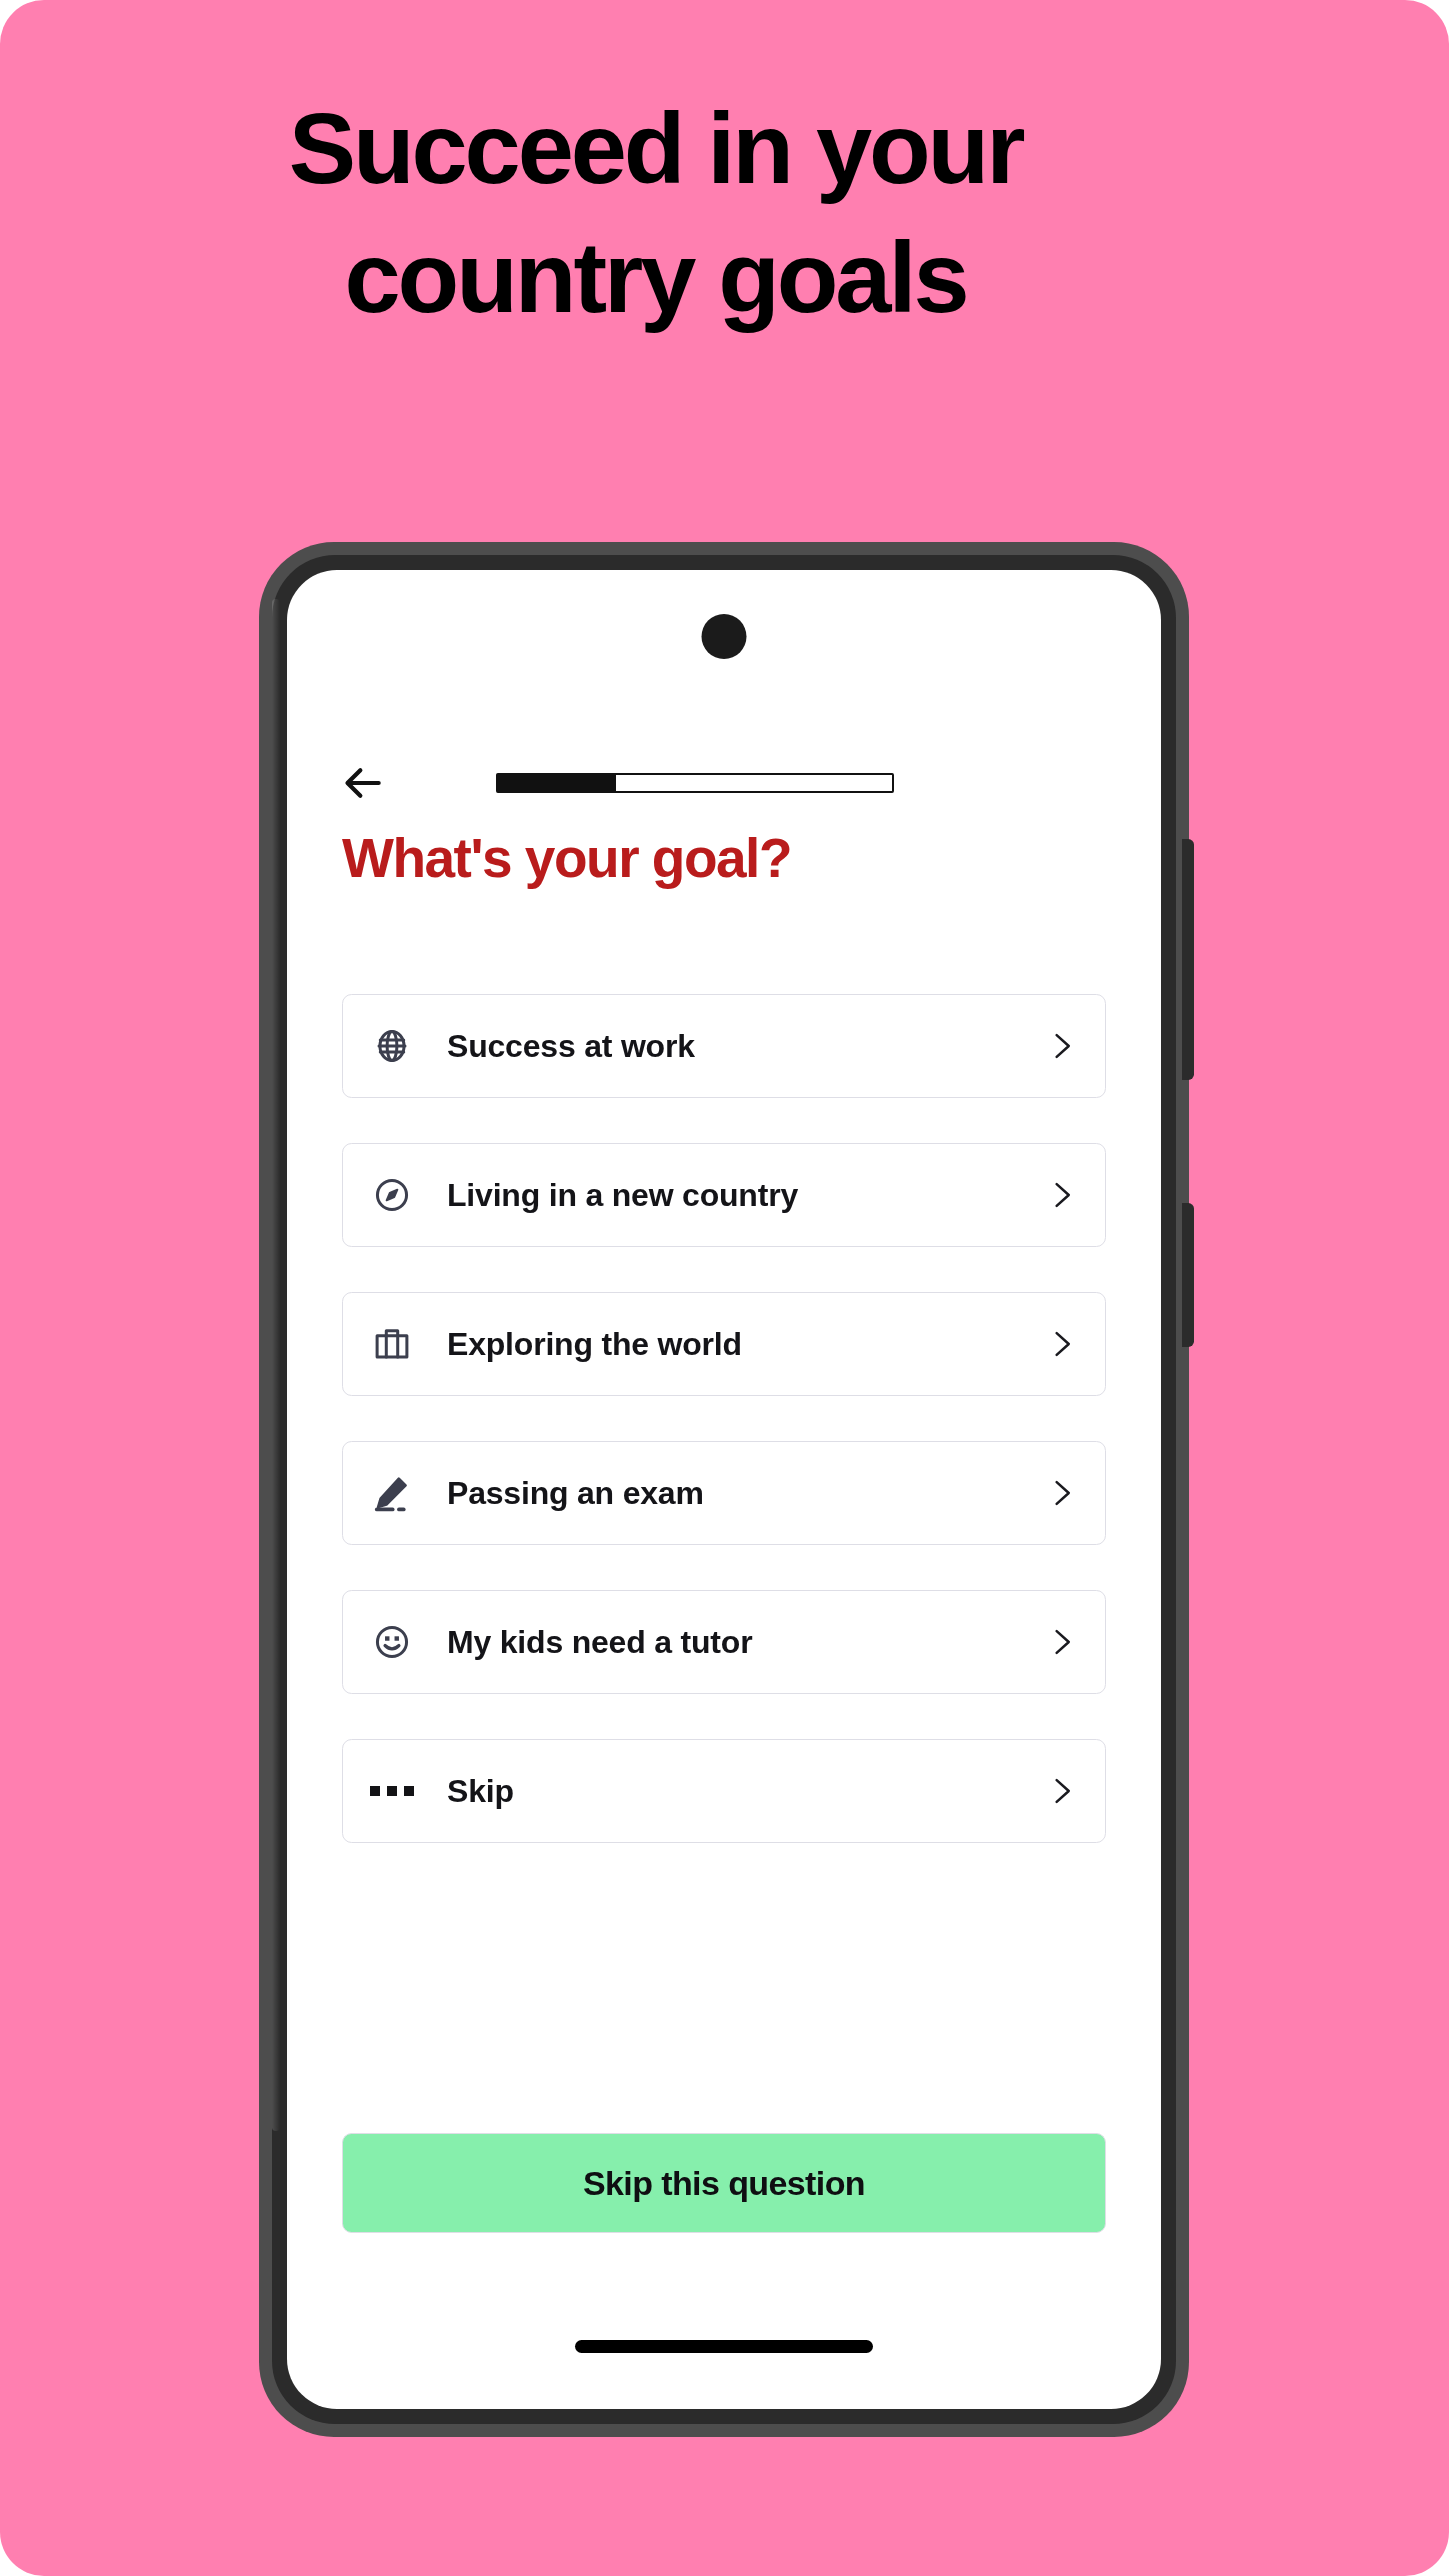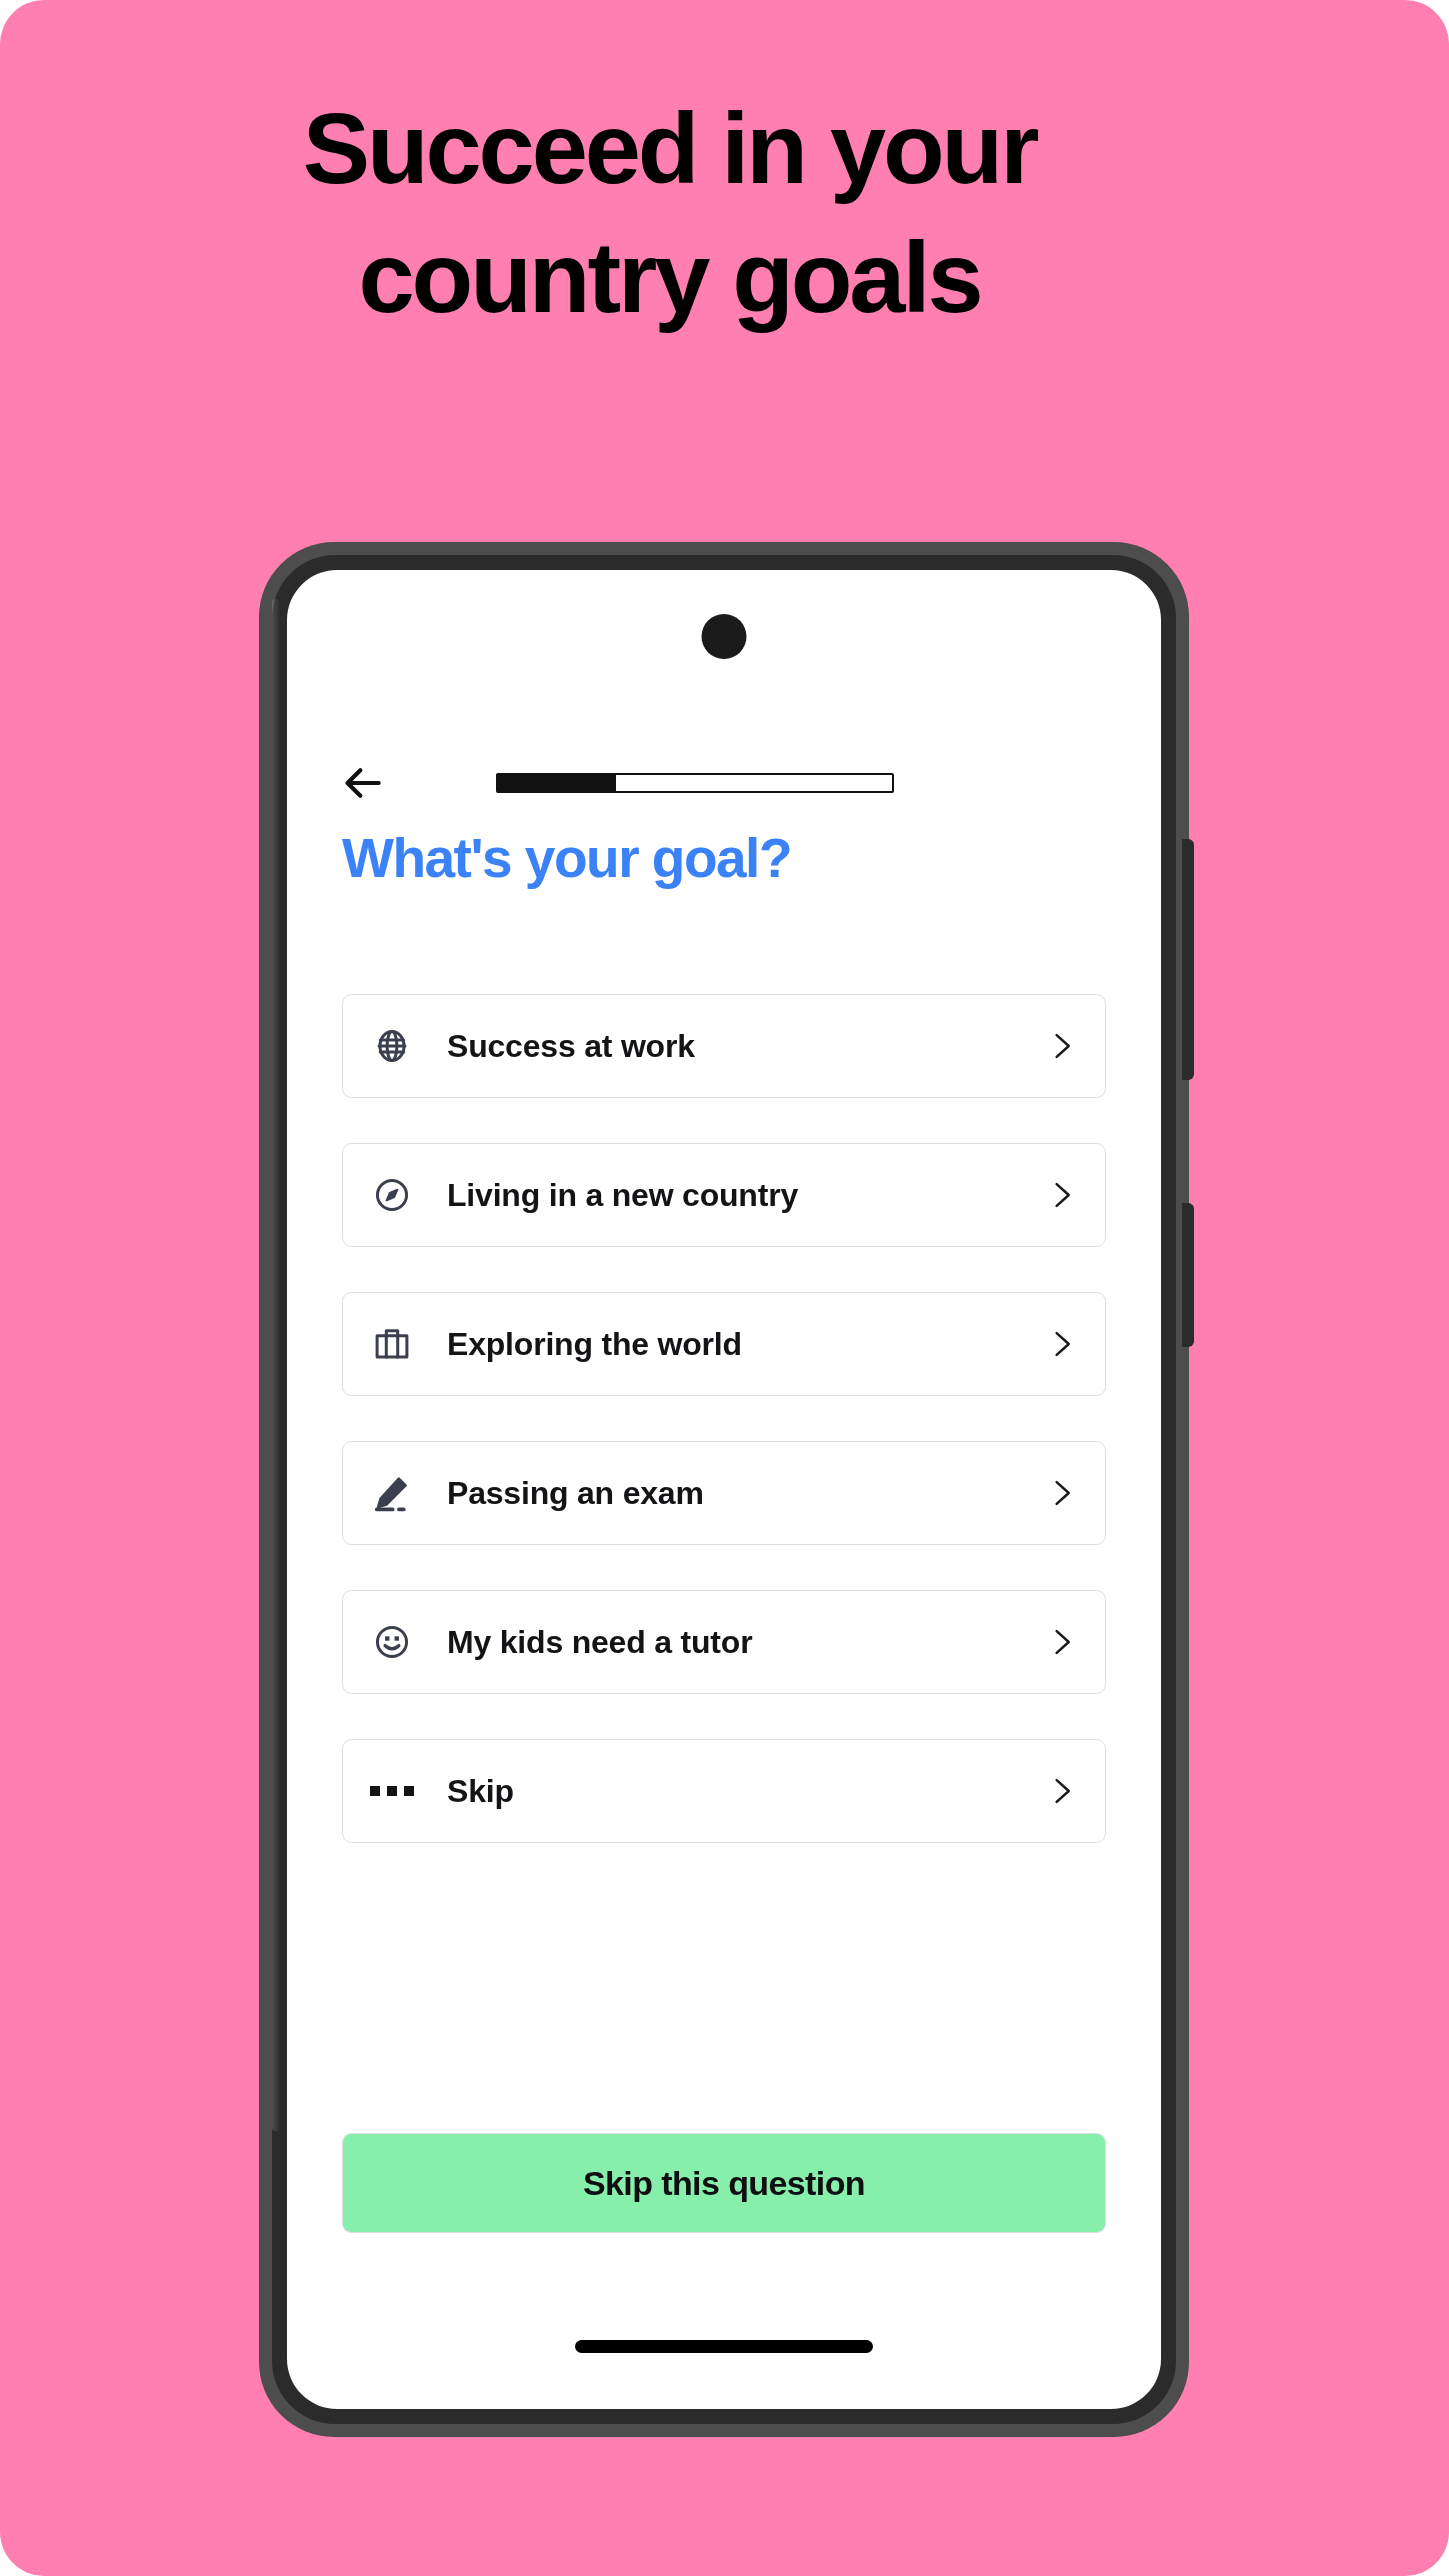--- a/index.html
+++ b/index.html
@@ -31,21 +31,20 @@
     top: 84px;
     left: 0;
     width: 1311px;
     text-align: center;
     color: #000000;
     font-family: "Liberation Sans", sans-serif;
     font-weight: 700;
     font-size: 101px;
     line-height: 1.28;
     letter-spacing: -3.1px;
-    margin-left: 14px;
   }
   .headline-line { display: block; }
 
   
   .phone {
     position: absolute;
     left: 259px;
     top: 542px;
     width: 930px;
     height: 1895px;
@@ -158,21 +157,21 @@
     width: 30%;
     background: #111111;
   }
   .screen-title-text {
     position: absolute;
     left: 55px;
     top: 256px;
     font-size: 55px;
     font-weight: 700;
     letter-spacing: -1.5px;
-    color: #3b82f6;
+    color: #b91c1c;
     white-space: nowrap;
   }
 
   
   .options {
     position: absolute;
     left: 55px;
     right: 55px;
     top: 424px;
   }

